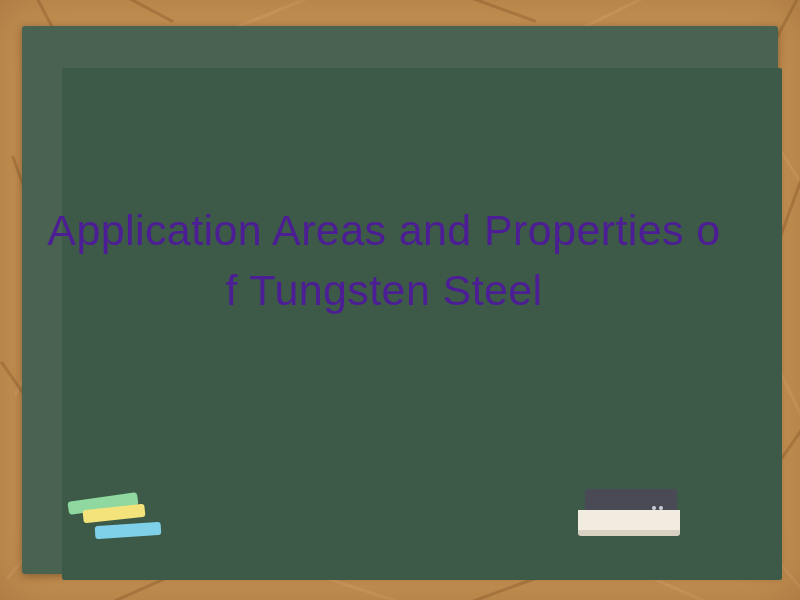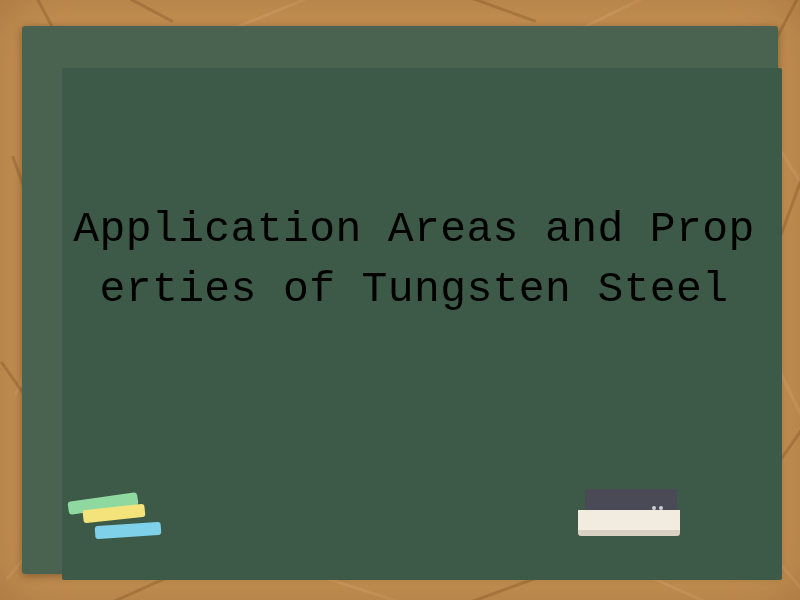--- a/index.html
+++ b/index.html
@@ -50,28 +50,28 @@
     position: absolute;
     left: 40px;
     top: 42px;
     width: 720px;
     height: 512px;
     background: #3c5a47;
     border-radius: 2px;
   }
   .title {
     position: absolute;
-    left: 54px;
+    left: 24px;
     top: 200px;
     width: 720px;
     text-align: center;
-    color: #000000;
+    color: #4c1d95;
     font-size: 43px;
     line-height: 60px;
-    font-family: Liberation Mono, monospace;
+    font-family: Liberation Sans, sans-serif;
     letter-spacing: 0.4px;
     padding: 0 18px;
     box-sizing: border-box;
     word-break: break-all;
   }
   
   .chalk {
     position: absolute;
     border-radius: 3px;
   }

